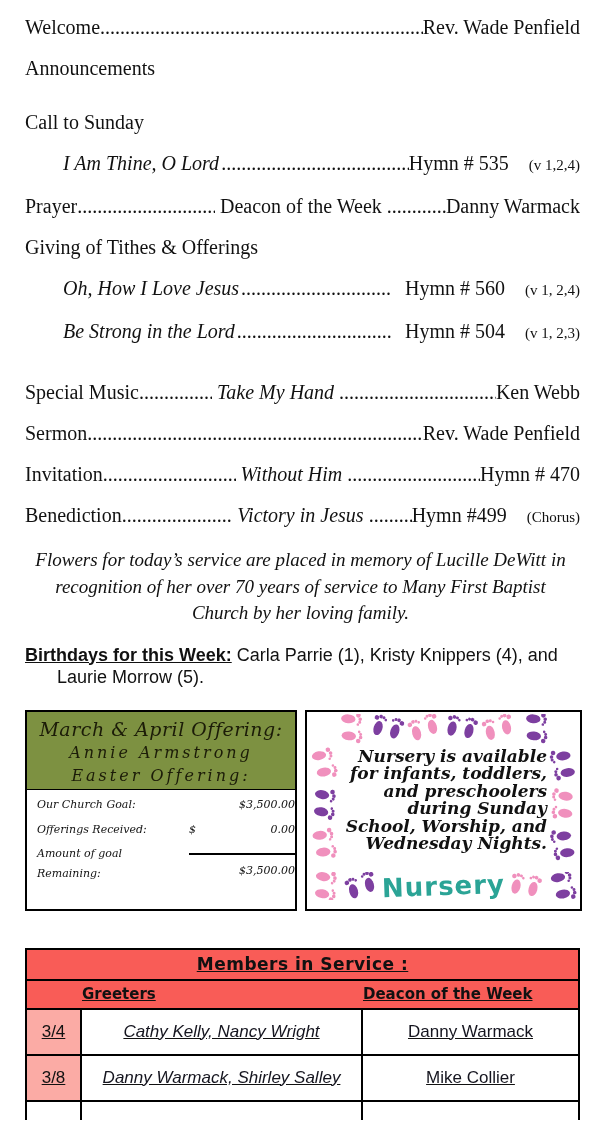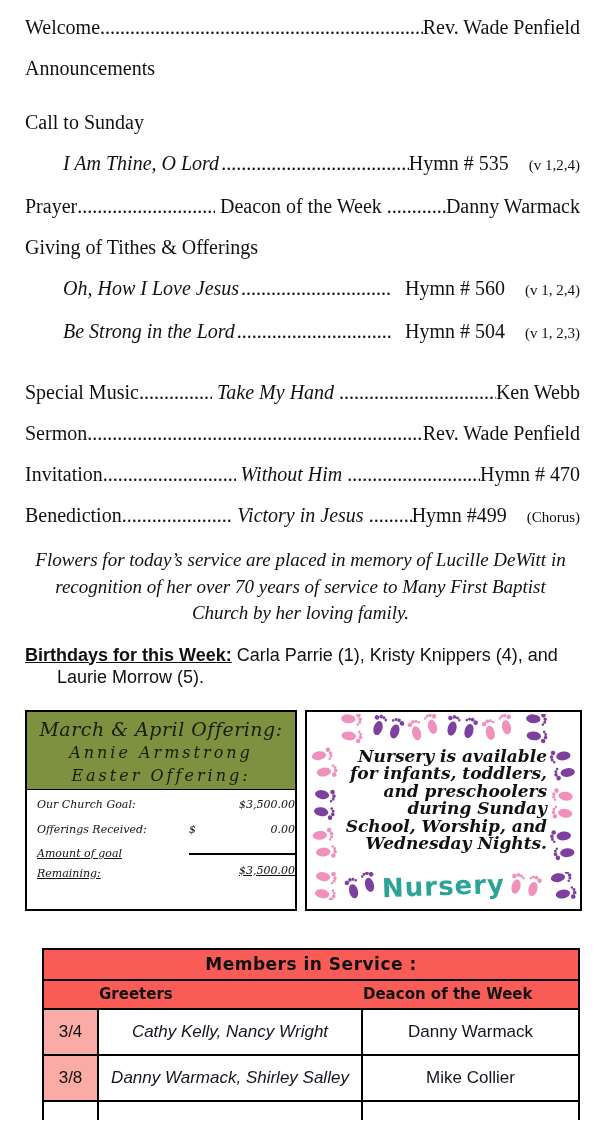--- a/index.html
+++ b/index.html
@@ -54,21 +54,21 @@
   }
   .off-head .h1 { font-size:19px; line-height:24px; letter-spacing:0.5px; }
   .off-head .h2, .off-head .h3 { font-size:16px; line-height:23px; letter-spacing:3px; }
   .off-row {
     display:flex; justify-content:space-between; align-items:center;
     padding:5px 0 0 10px; font-size:11px;
   }
   .off-row .olbl { width:152px; line-height:20px; }
   .off-val { width:106px; text-align:right; }
   .off-val-split { width:106px; display:flex; justify-content:space-between; }
-  .off-row.last { padding-top:4px;text-decoration:underline; }
+  .off-row.last { padding-top:4px; }
   .off-row.last .off-val { border-top:2px solid #000; padding-top:9px; margin-top:2px; }
 
   
   .nursery {
     flex:1; border:2px solid #000; background:#fff; position:relative;
     display:flex; flex-direction:column; padding:2px 1px;
   }
   .fp-row { display:flex; justify-content:center; gap:4px; height:30px; overflow:hidden; }
   .fp-mid { flex:1; display:flex; }
   .fp-col { width:30px; display:flex; flex-direction:column; justify-content:space-around; align-items:center; overflow:hidden; }
@@ -80,22 +80,23 @@
   .fp-bottom { display:flex; align-items:center; justify-content:center; height:42px; gap:2px; }
   .nursery-word {
     font-family:"DejaVu Sans", sans-serif; font-weight:bold;
     font-size:26px; color:#2ba496; transform:rotate(-2deg);
     letter-spacing:1px; padding:0 2px;
   }
   .fpair { flex:0 0 auto; }
 
   
   .m-table {
-    margin:37px 21px 0 42px; border:2px solid #000; border-bottom:none;
+    margin:37px 21px 0 25px; border:2px solid #000; border-bottom:none;
     font-family:"Liberation Sans", sans-serif;
+    text-decoration:underline;
   }
   .m-title {
     background:#f95c57; text-align:center; padding:4px 0 5px;
     font-family:"DejaVu Sans", sans-serif; font-weight:bold; font-size:17px;
     border-bottom:2px solid #000; letter-spacing:0.5px;
   }
   .m-sub {
     background:#f95c57; display:grid; grid-template-columns:55px 1fr 215px;
     border-bottom:2px solid #000;
     font-family:"DejaVu Sans", sans-serif; font-weight:bold; font-size:15px;

